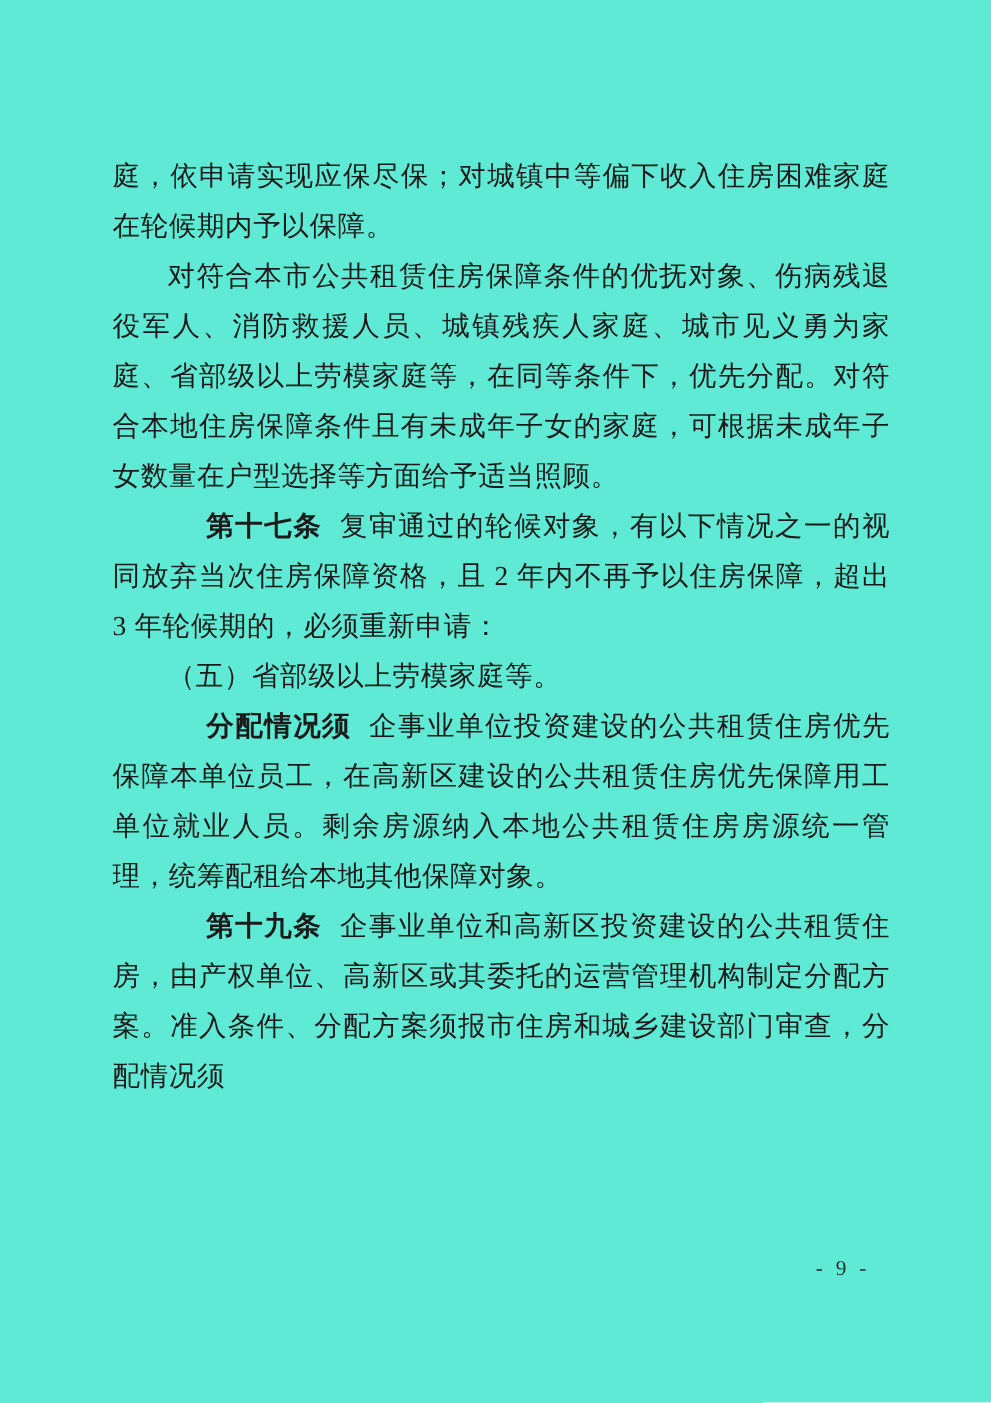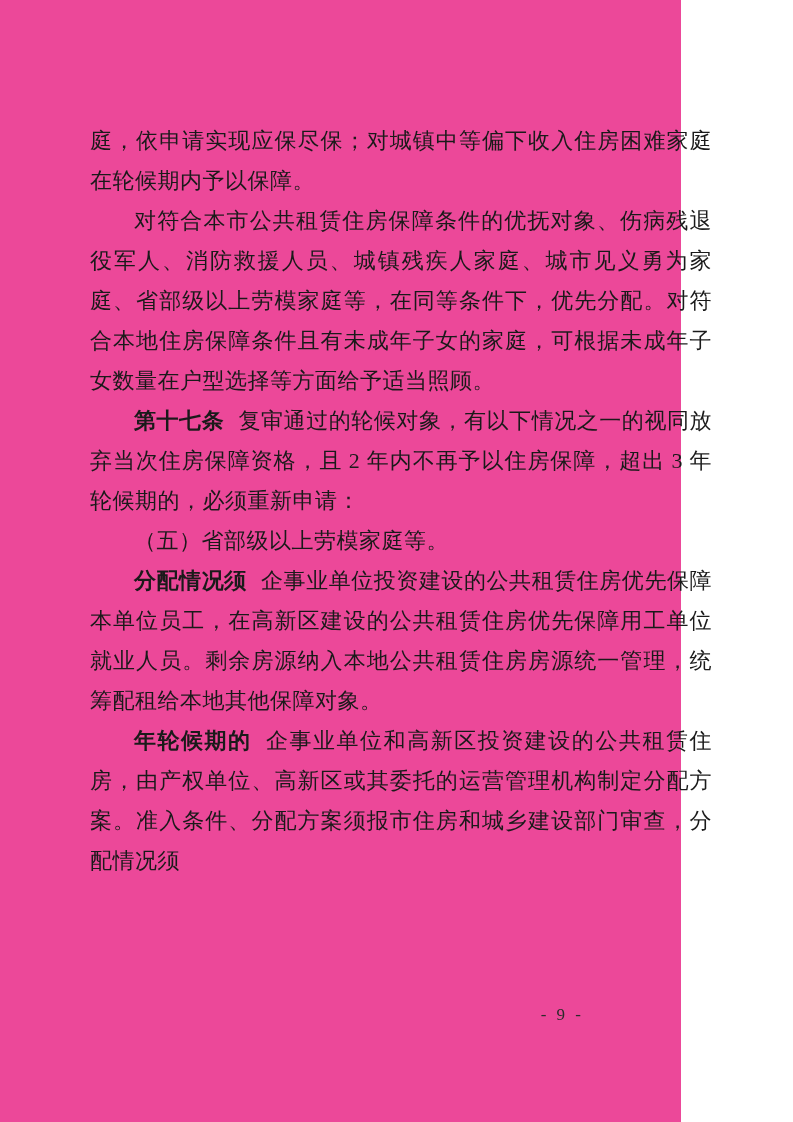--- a/index.html
+++ b/index.html
@@ -5,23 +5,23 @@
   * { margin: 0; padding: 0; box-sizing: border-box; }
   html, body {
     width: 793px;
     height: 1122px;
     background: #ffffff;
     font-family: "Liberation Serif", "DejaVu Serif", serif;
     overflow: hidden;
   }
   .page {
     position: relative;
-    width: 681px;
+    width: 793px;
     height: 1122px;
-    background: #ec4899;
+    background: #5eead4;
   }
   .doc-body {
     position: absolute;
     top: 121px;
     left: 90px;
     width: 622px;
     color: #1a1a1a;
     font-size: 22px;
     line-height: 40px;
     text-align: justify;
@@ -32,20 +32,21 @@
     text-indent: 2em;
     margin: 0;
   }
   .para.continuation {
     text-indent: 0;
   }
   .lead {
     font-weight: 700;
     margin-right: 0.65em;
     font-family: Liberation Sans, sans-serif;
+    margin-left: 31px;
   }
   .lead:empty {
     display: none;
     margin: 0;
   }
   .page-number {
     position: absolute;
     top: 1004px;
     right: 97px;
     font-size: 17px;
@@ -69,19 +70,19 @@
     <p class="para"><span class="lead">第十七条</span><span>复审通过的轮候对象，有以下情况之一的视同放弃当次住房保障资格，且 2 年内不再予以住房保障，超出 3 年轮候期的，必须重新申请：</span></p>
 
 
 
 
 
     <p class="para"><span>（五）省部级以上劳模家庭等。</span></p>
 
     <p class="para"><span class="lead">分配情况须</span><span>企事业单位投资建设的公共租赁住房优先保障本单位员工，在高新区建设的公共租赁住房优先保障用工单位就业人员。剩余房源纳入本地公共租赁住房房源统一管理，统筹配租给本地其他保障对象。</span></p>
 
-    <p class="para"><span class="lead">年轮候期的</span><span>企事业单位和高新区投资建设的公共租赁住房，由产权单位、高新区或其委托的运营管理机构制定分配方案。准入条件、分配方案须报市住房和城乡建设部门审查，分配情况须</span></p>
+    <p class="para"><span class="lead">第十九条</span><span>企事业单位和高新区投资建设的公共租赁住房，由产权单位、高新区或其委托的运营管理机构制定分配方案。准入条件、分配方案须报市住房和城乡建设部门审查，分配情况须</span></p>
 
   </div>
 
   <div class="page-number">- 9 -</div>
 
 </div>
 
 </body></html>

